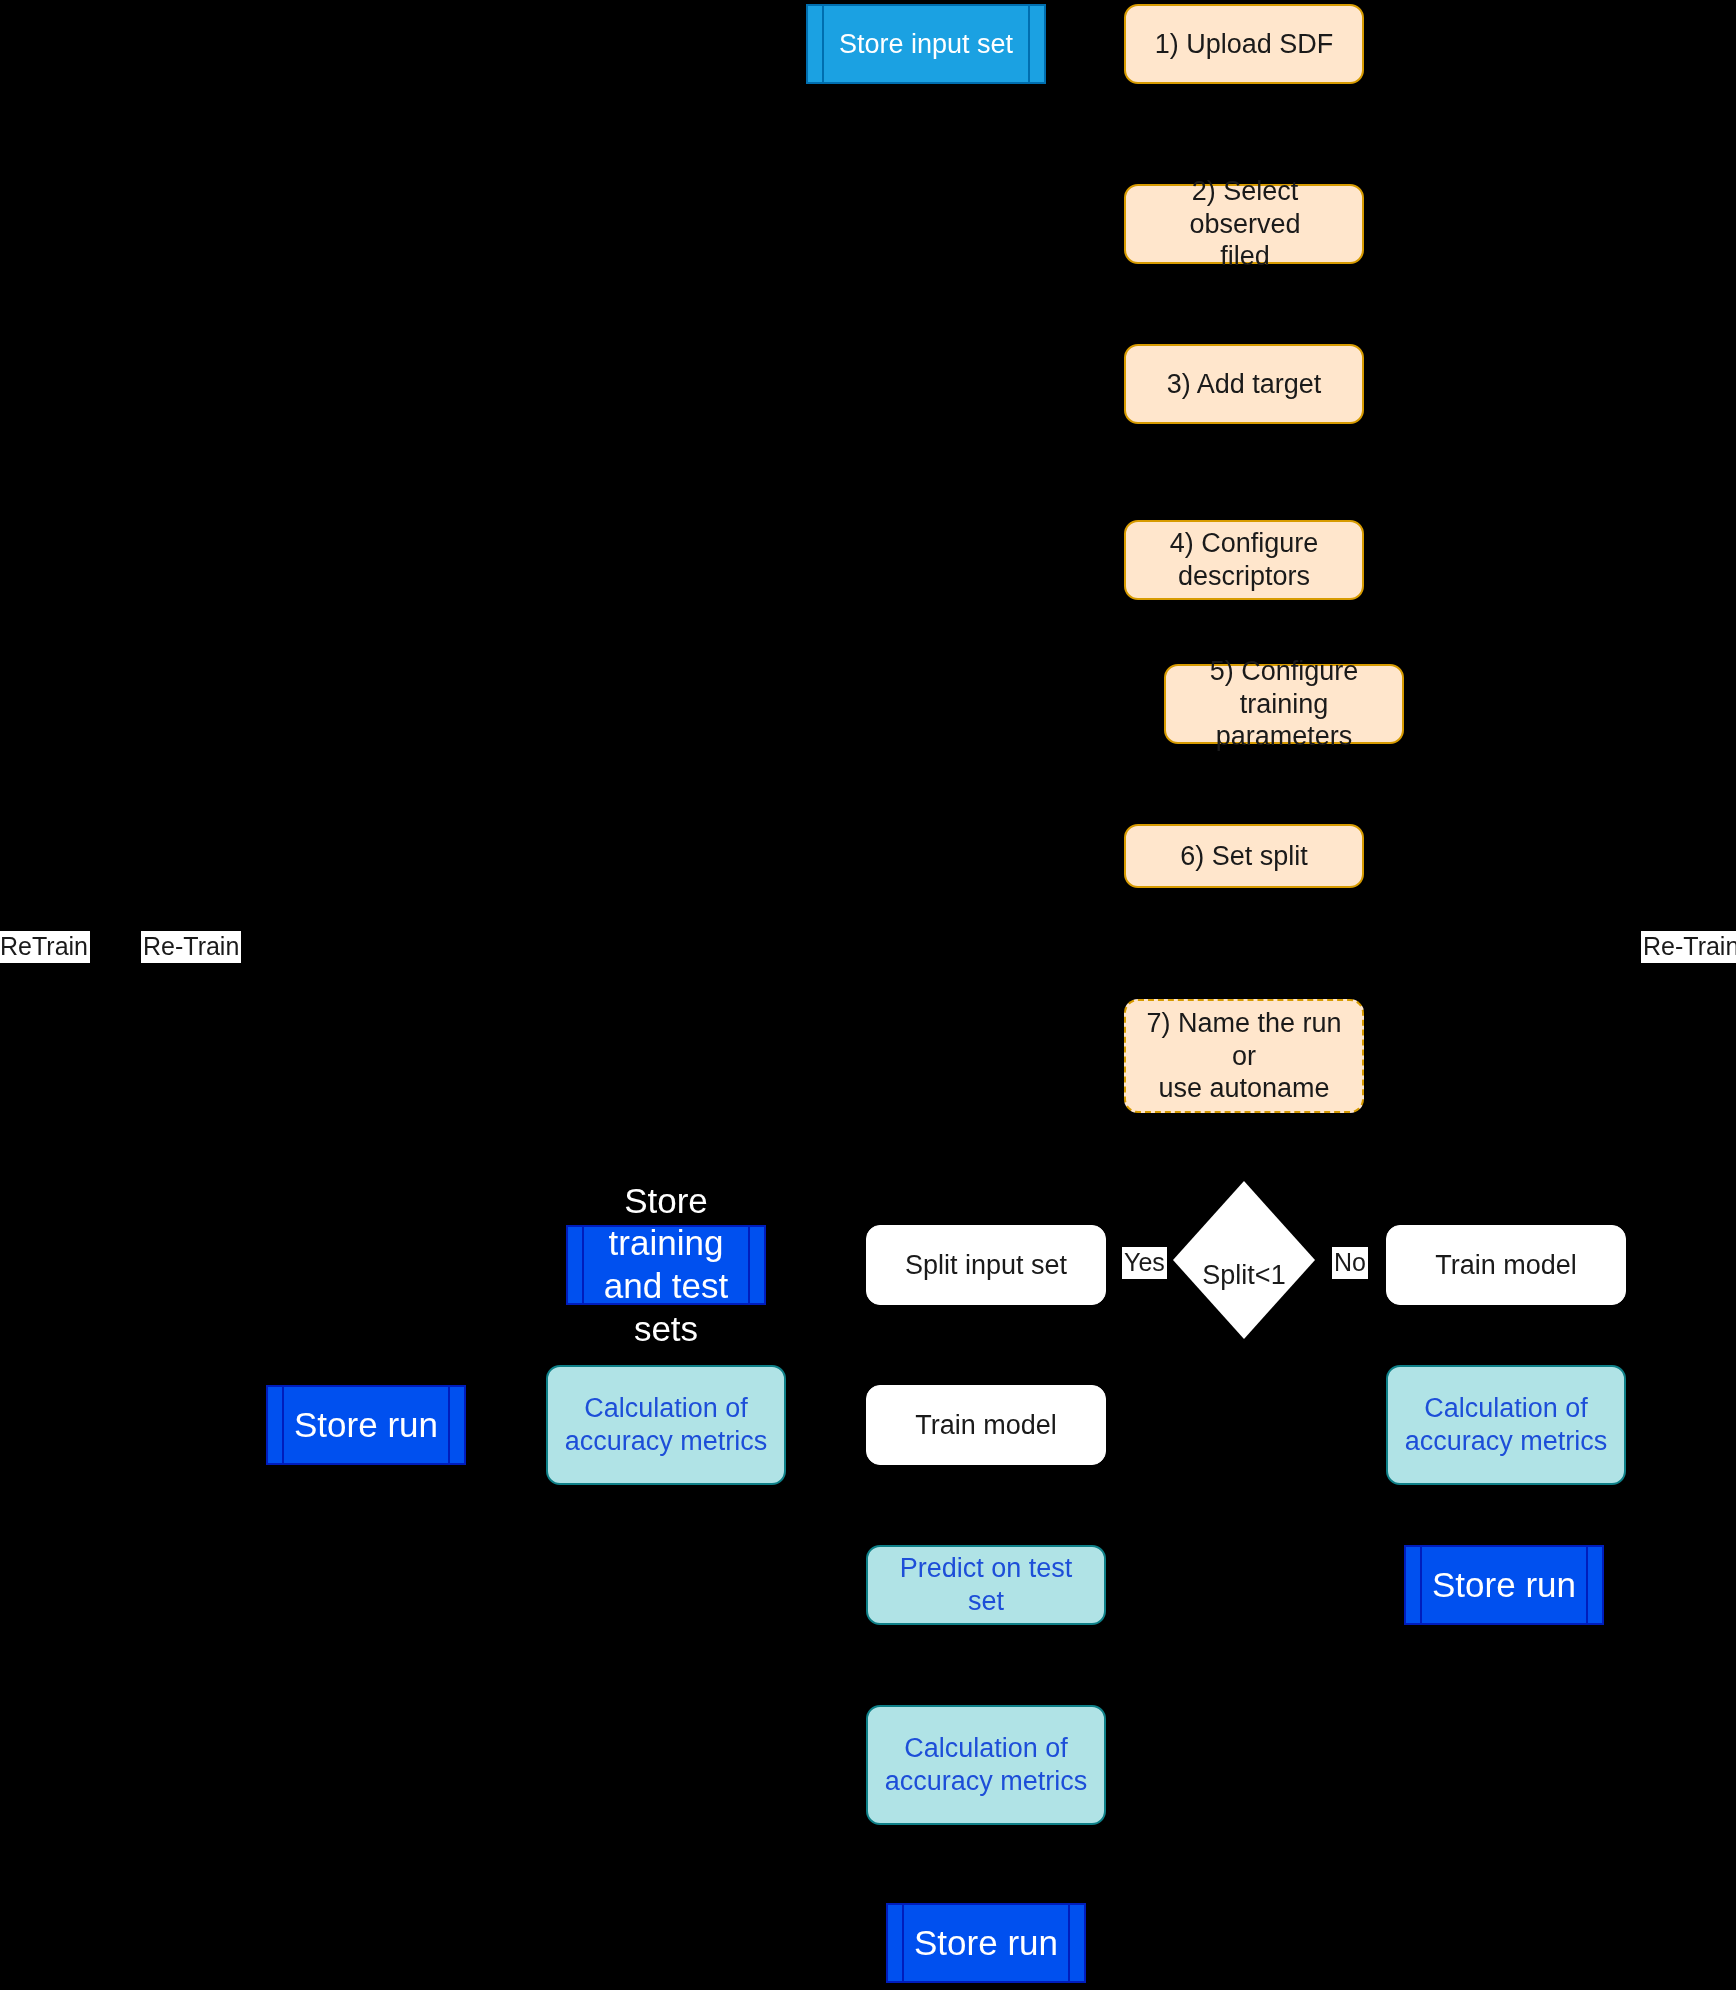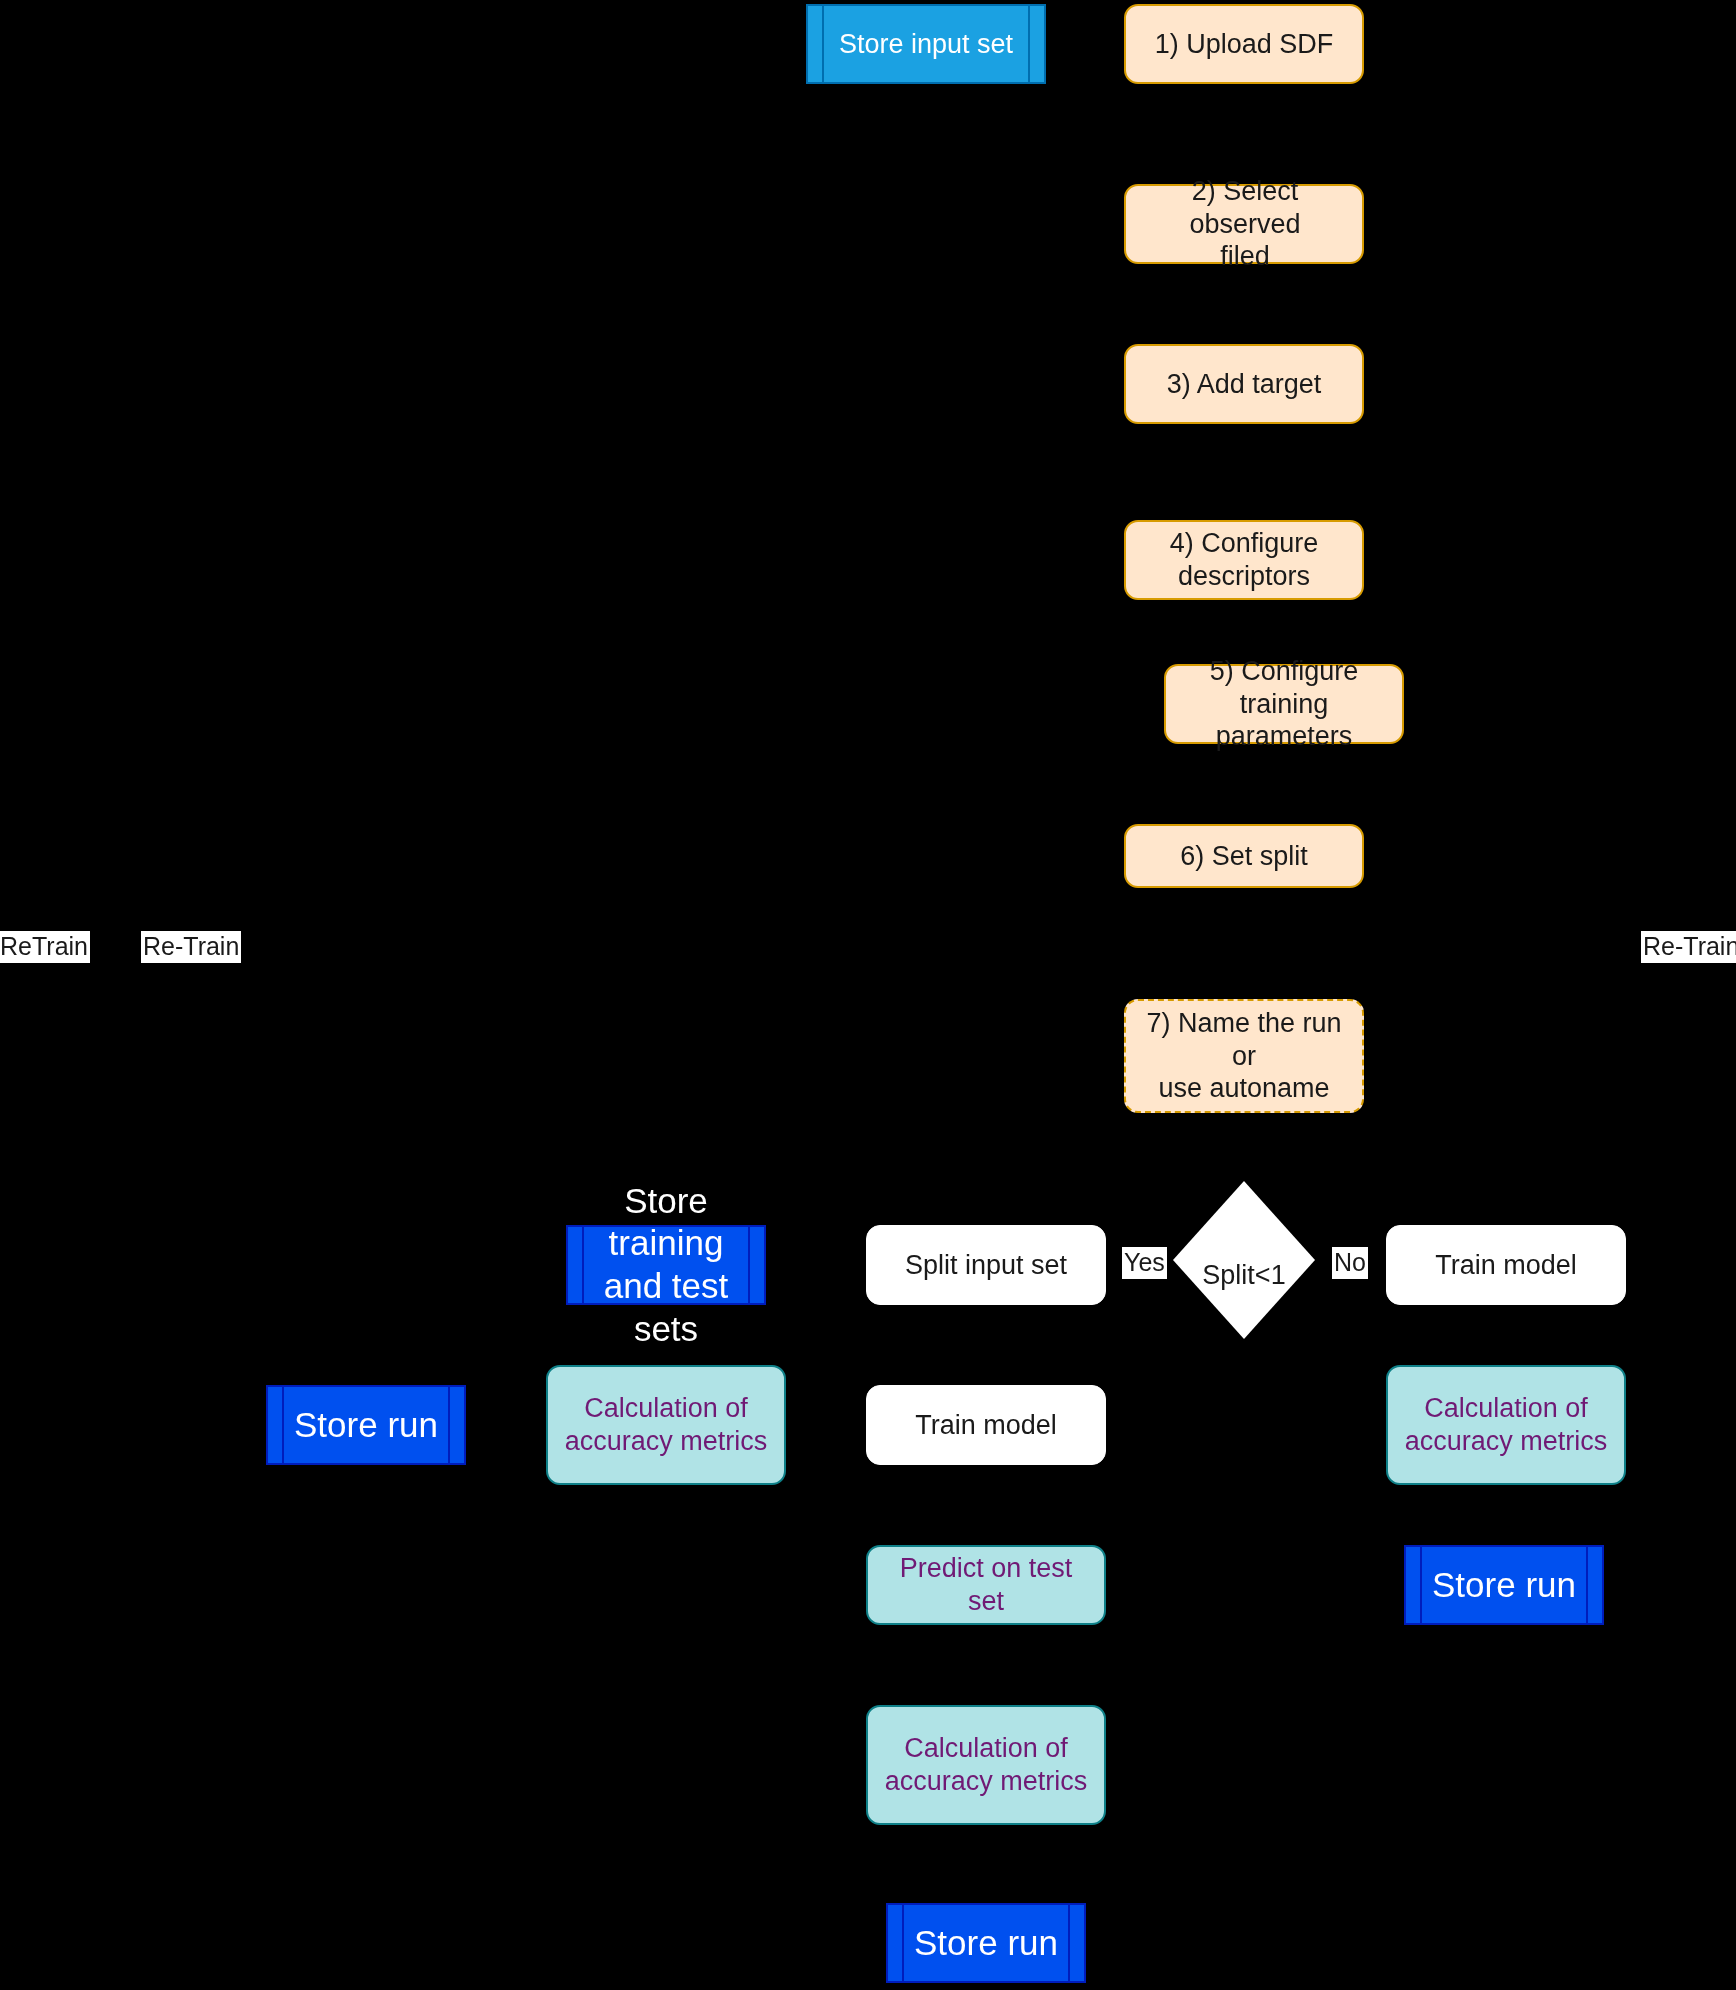--- a/index.html
+++ b/index.html
@@ -78,21 +78,21 @@
     border-left: 2px solid #001dbc;
   }
   .proc-blue::before { left: 14px; }
   .proc-blue::after  { right: 14px; }
 
   
   .teal {
     background: #b0e3e6;
     border: 2px solid #0e8088;
     border-radius: 14px;
-    color: #701a75;
+    color: #1d4ed8;
     font-size: 27px;
     padding: 4px 10px;
   }
 
   
   .white {
     background: #ffffff;
     border: 1px solid #ffffff;
     border-radius: 14px;
     color: #1a1a1a;

